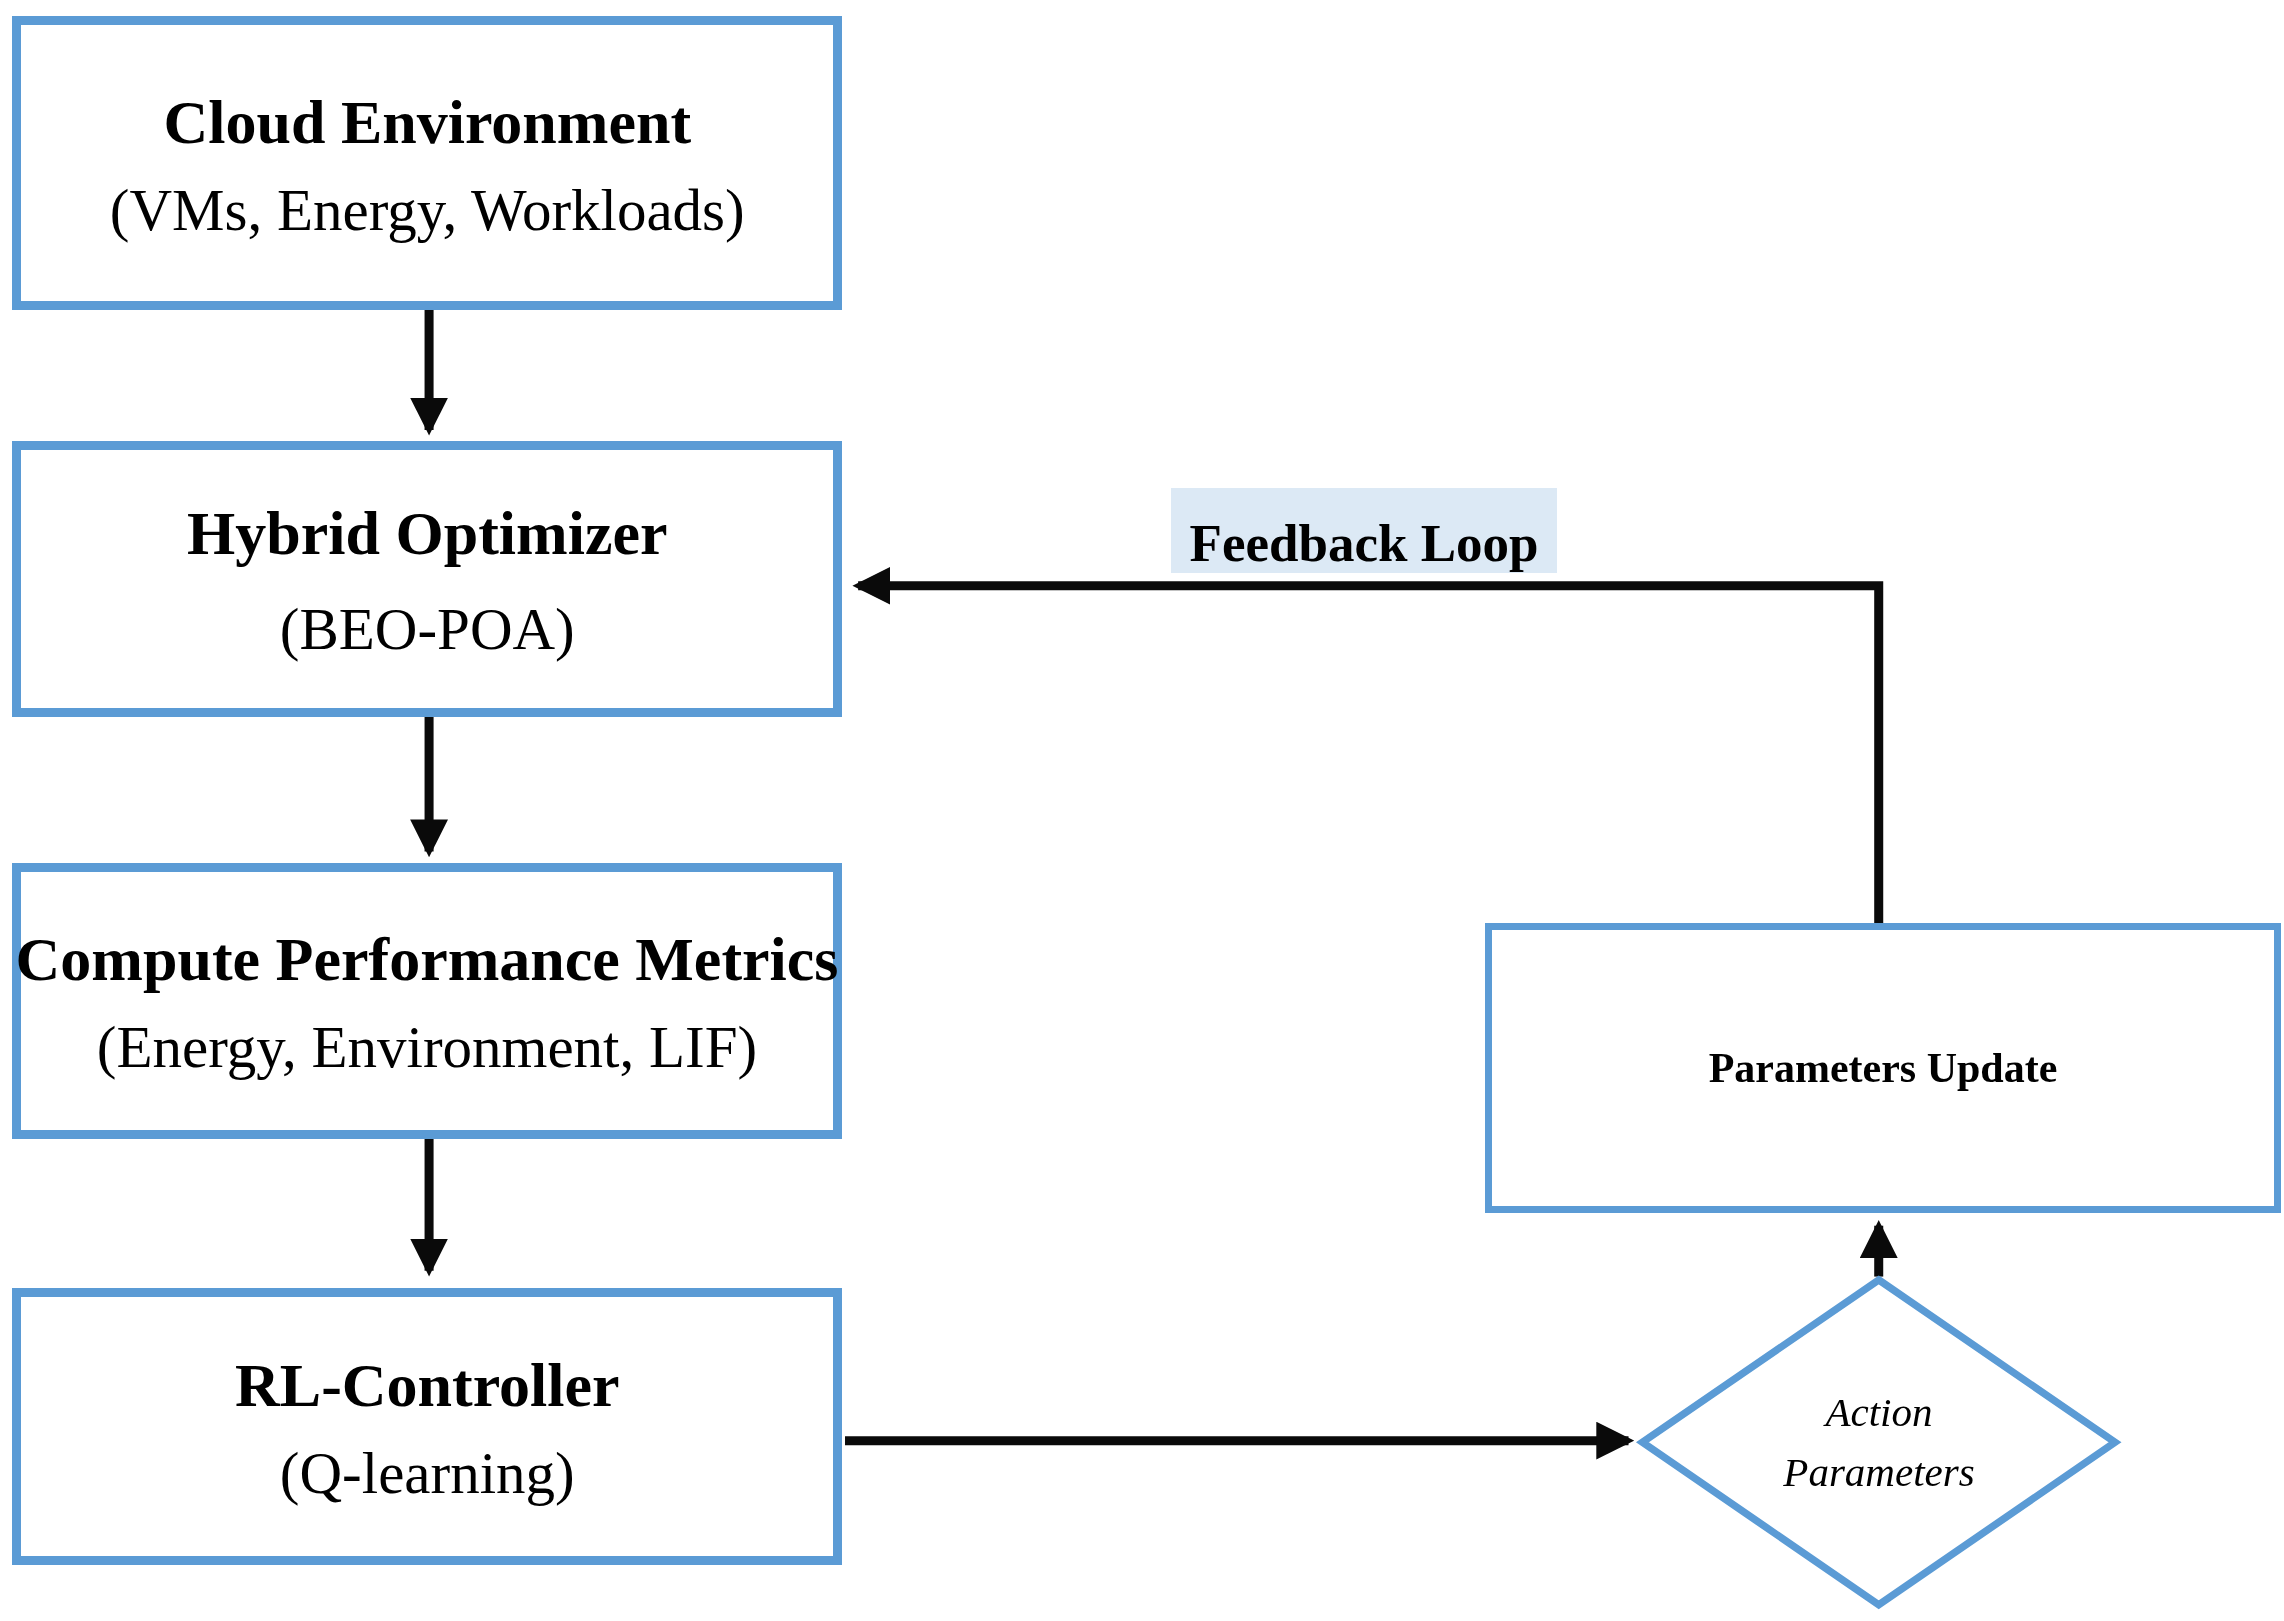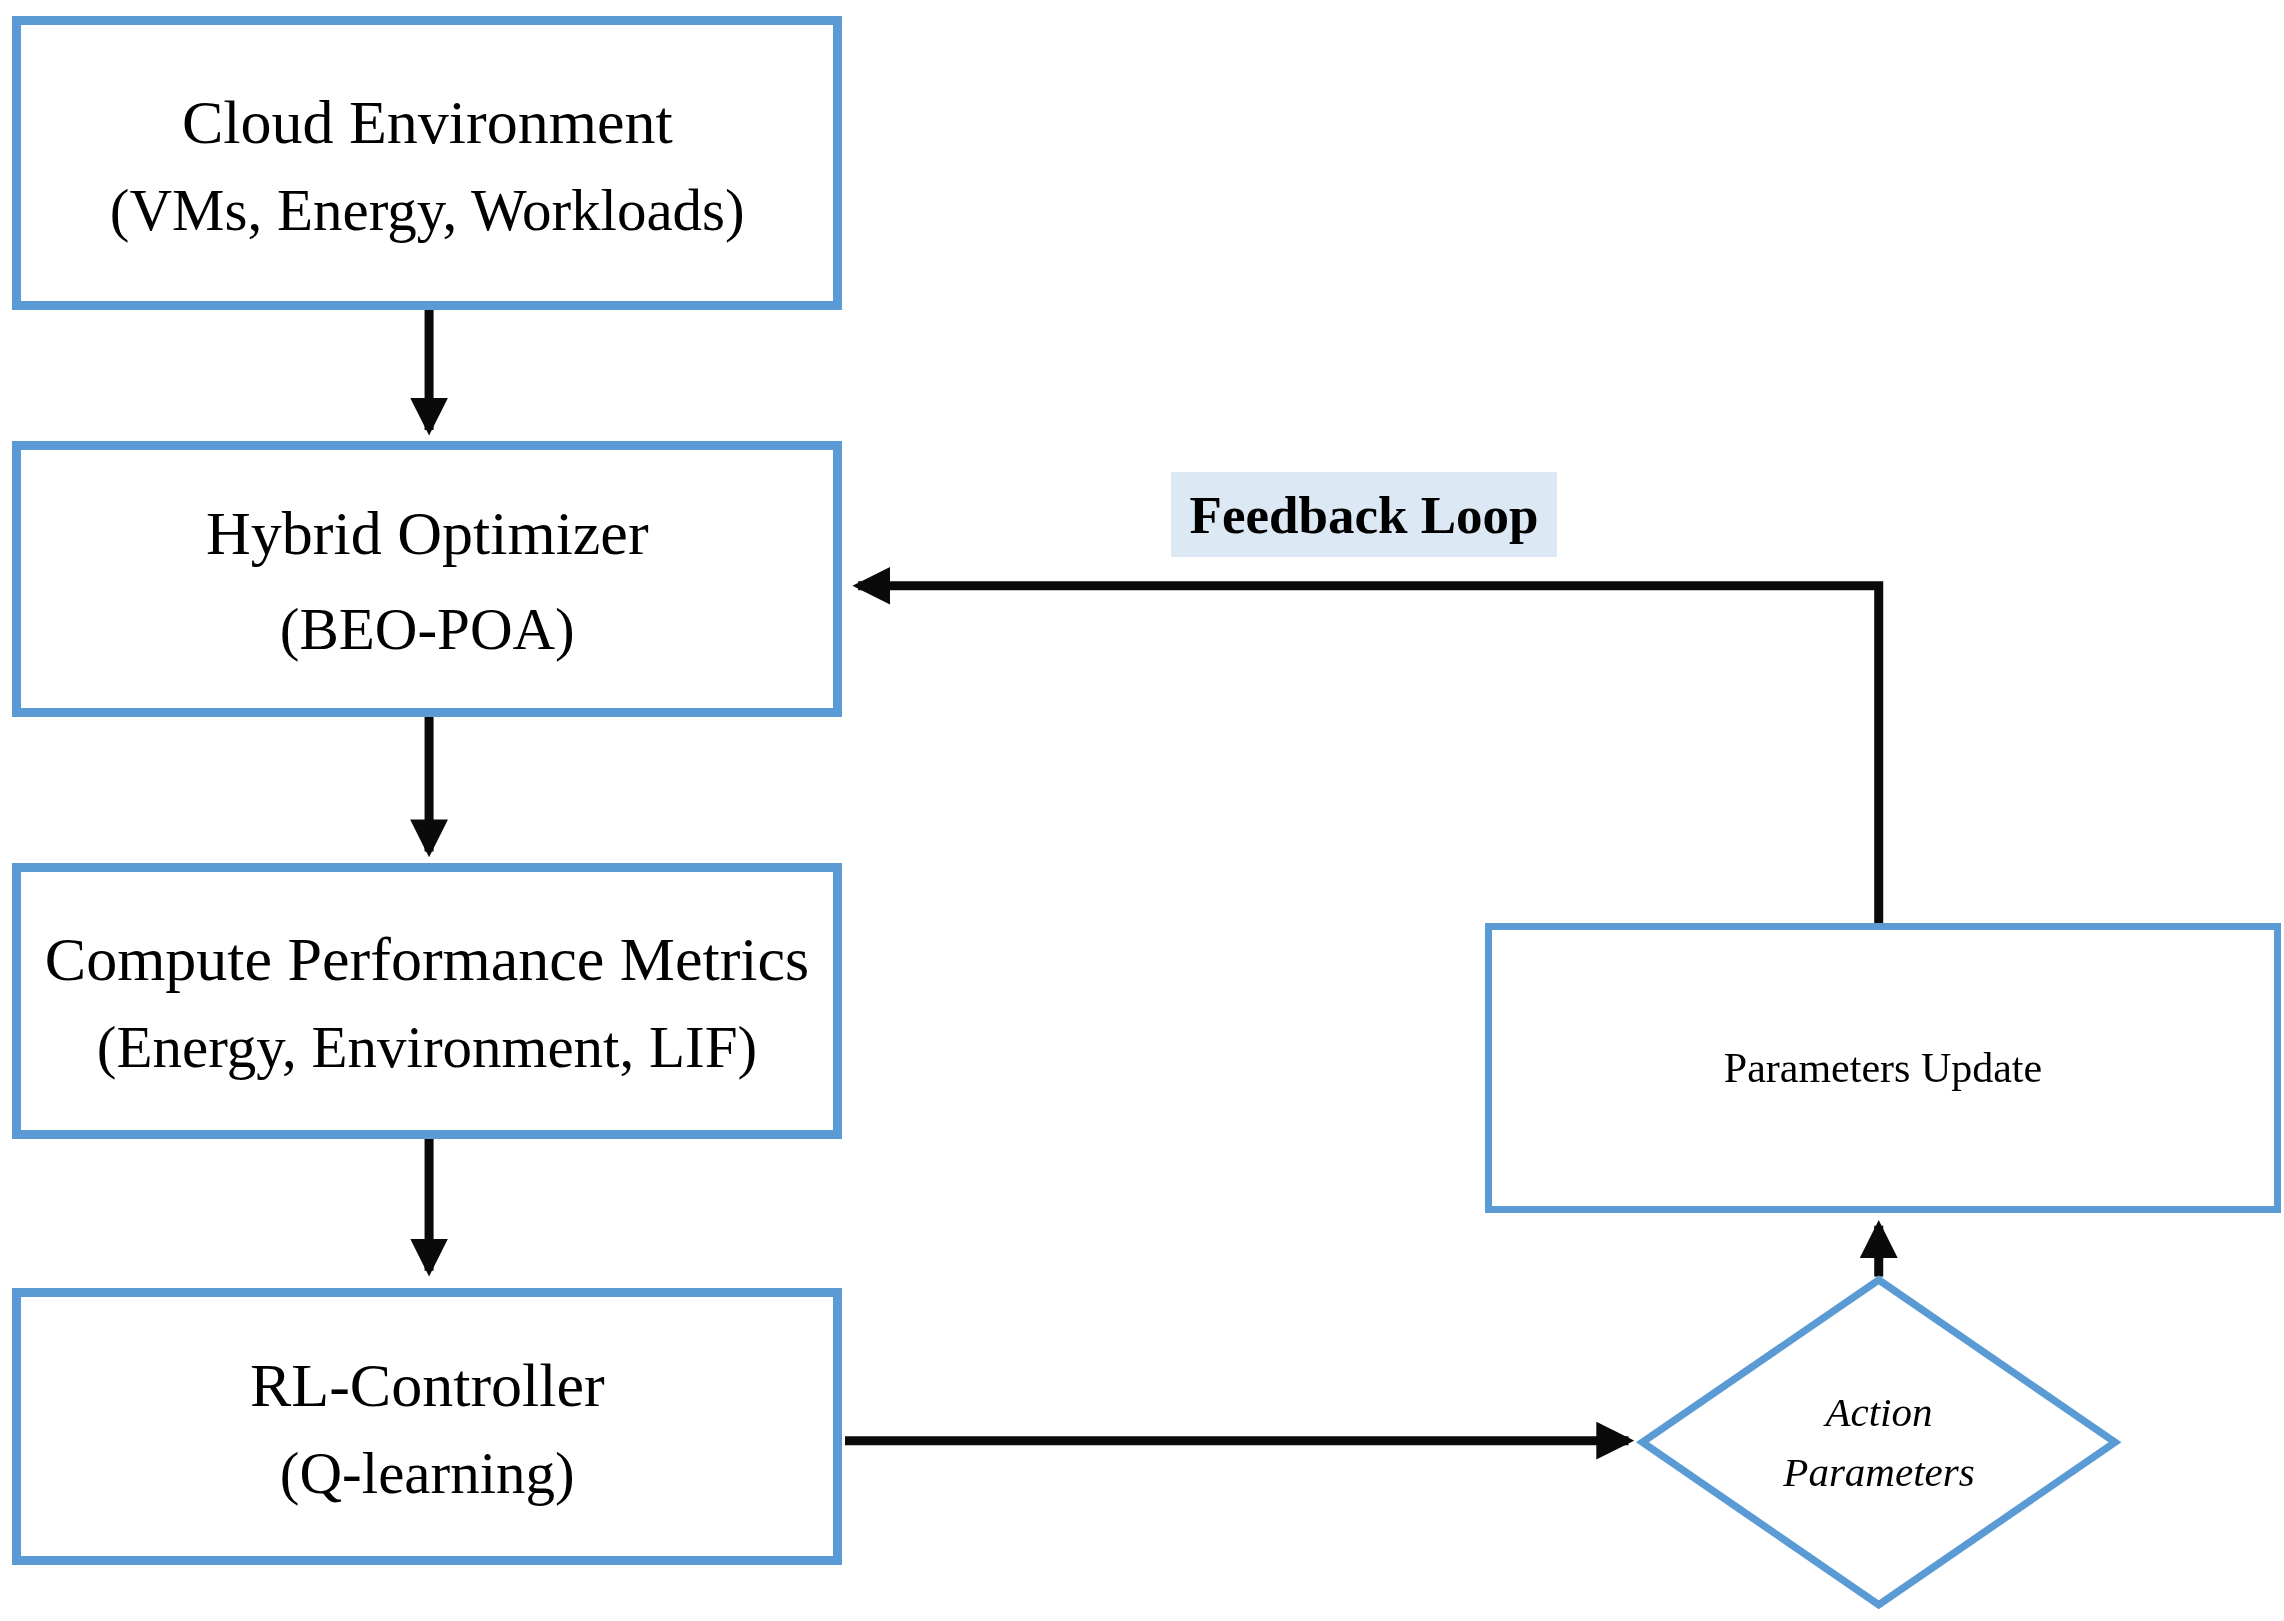--- a/index.html
+++ b/index.html
@@ -26,45 +26,45 @@
     position: absolute;
     background: #ffffff;
     border: 9px solid var(--node-border);
     display: flex;
     flex-direction: column;
     align-items: center;
     justify-content: center;
     text-align: center;
   }
   .node-title {
-    font-weight: normal;
+    font-weight: bold;
     font-size: 62px;
     line-height: 1.5;
     white-space: nowrap;
     text-align: right;
   }
   .node-subtitle {
     font-size: 59px;
     line-height: 1.4;
     white-space: nowrap;
   }
   #node-cloud    { left: 12.3px;   top: 16.4px;   width: 830px; height: 294px; }
   #node-opt      { left: 12.3px;   top: 441px;  width: 830px; height: 276px; gap: 8px; }
   #node-metrics  { left: 12px;   top: 863px; width: 830px; height: 276px; }
   #node-rl       { left: 12.3px;   top: 1288px; width: 830px; height: 277px; }
   #node-params   { left: 1485px; top: 923px; width: 796px;  height: 290px; border-width: 7.4px; }
   #node-params .node-title { font-size: 42px; }
 
   .feedback-label {
     position: absolute;
-    left: 1171px; top: 472px;
+    left: 1171px; top: 488px;
     width: 386px; height: 85px;
     background: var(--label-bg);
     display: flex;
-    align-items: center;
+    align-items: flex-end;
     justify-content: center;
     font-weight: bold;
     font-size: 53px;
     white-space: nowrap;
   }
   .diamond-label {
     position: absolute;
     left: 1674px; top: 1336px;
     width: 410px; height: 213px;
     display: flex;

